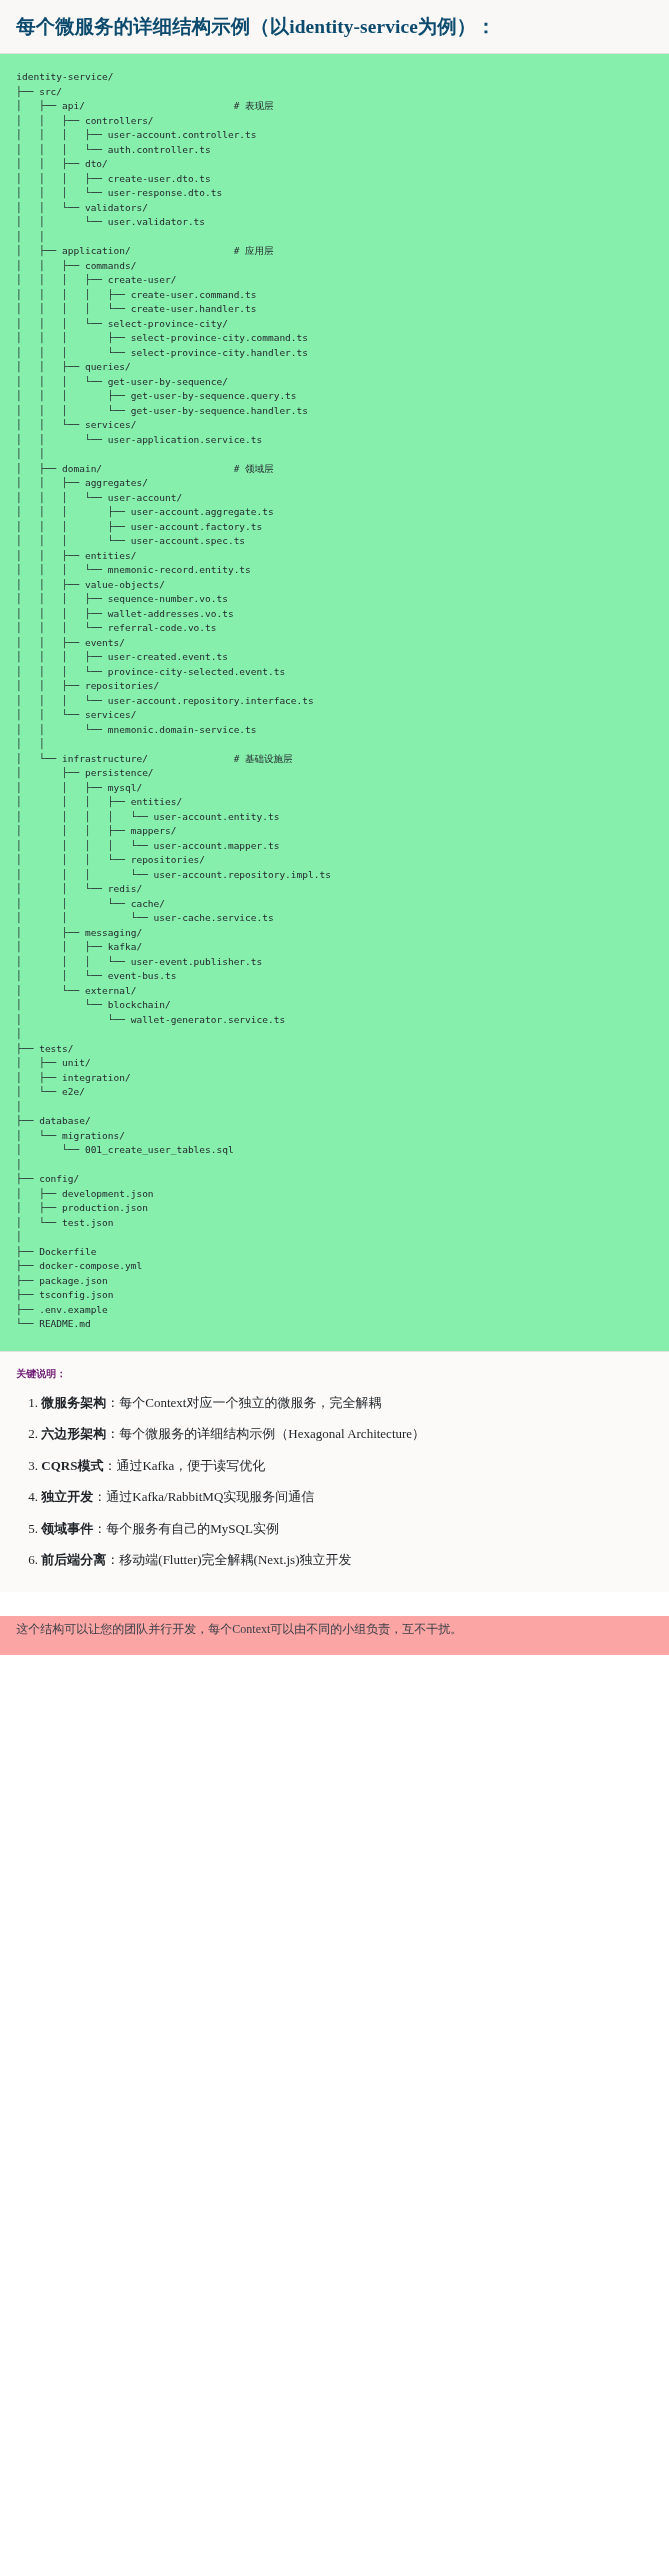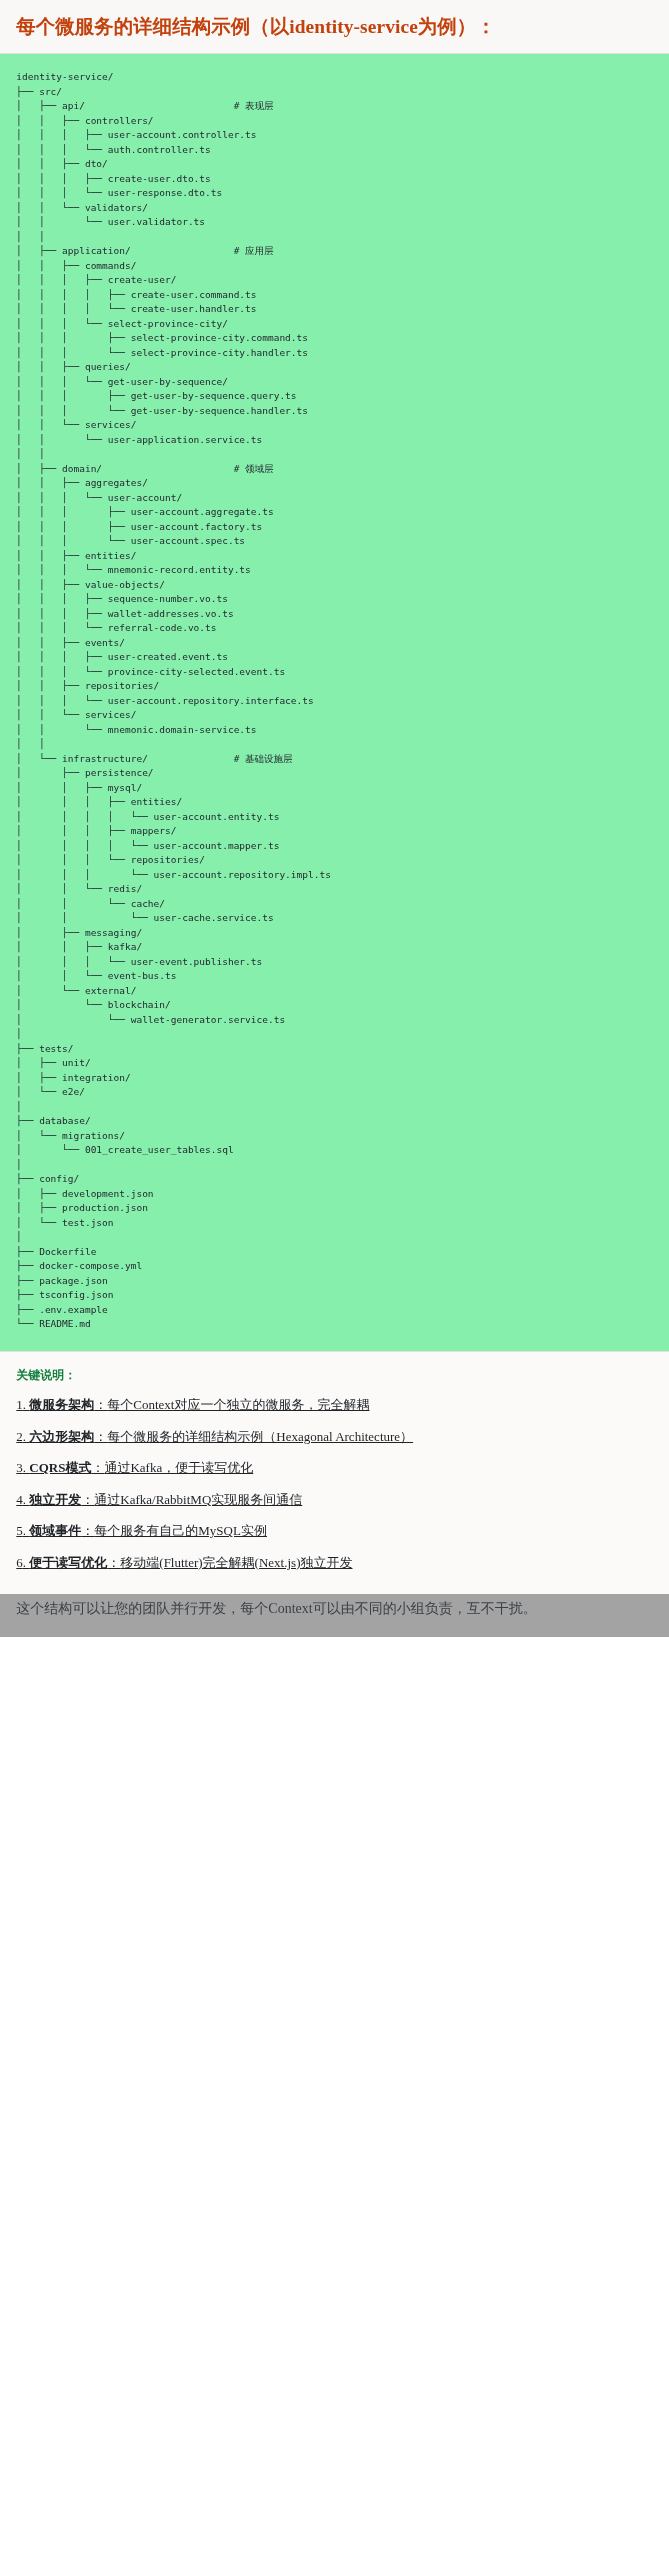--- a/index.html
+++ b/index.html
@@ -18,21 +18,21 @@
     padding:15px 16.3px 13.8px 16.3px;
     border-bottom:0.6px solid #e3e1dd;
     box-sizing:border-box;
   }
   .heading-band h1{
     margin:0;
     font-size:19.4px;
     line-height:1.25;
     font-weight:bold;
     letter-spacing:0.1px;
-    color:#c2410c;
+    color:#0c4a6e;
     font-family:"Liberation Serif", serif;
   }
 
   
   .tree-block{
     background:#86efac;
     padding:16.3px 16.3px 19px 16.3px;
     box-sizing:border-box;
     border-bottom:0.6px solid #e3e1dd;
   }
@@ -48,53 +48,53 @@
   }
 
   
   .notes{
     background:#fbfaf8;
     padding:15px 16.3px 10px 16.3px;
     box-sizing:border-box;
   }
   .notes h2{
     margin:0 0 11.3px 0;
-    font-size:12px;
+    font-size:10px;
     font-weight:bold;
-    color:#15803d;
+    color:#701a75;
     font-family:"Liberation Serif", serif;
   }
   ol.notes-list{
-    margin:0;
+    margin:12px;
     padding:0 0 0 0;
     list-style:none;
     counter-reset:note;
-    text-decoration:underline;
   }
   ol.notes-list li{
     counter-increment:note;
     margin:0 0 12px 0;
     font-size:13px;
     line-height:1.5;
     color:#1f2328;
   }
   ol.notes-list li:before{
     content:counter(note) ". ";
   }
   ol.notes-list li .lbl{font-weight:bold;}
   ol.notes-list li .sep{font-weight:normal;}
   ol.notes-list li .txt{font-weight:normal;}
 
   .footer-note{
-    background:#a3a3a3;
+    background:#fca5a5;
     padding:3.8px 16.3px 16.3px 16.3px;
-    font-size:14px;
+    font-size:12px;
     line-height:1.6;
     color:#3b4048;
     box-sizing:border-box;
+    margin-top:24px;
   }
 </style>
 </head>
 <body>
 
 <div class="page">
 
   <div class="heading-band">
     <h1>每个微服务的详细结构示例（以identity-service为例）：</h1>
   </div>
@@ -201,21 +201,21 @@
       <li>
         <span class="lbl">CQRS模式</span><span class="sep">：</span><span class="txt">通过Kafka，便于读写优化</span>
       </li>
       <li>
         <span class="lbl">独立开发</span><span class="sep">：</span><span class="txt">通过Kafka/RabbitMQ实现服务间通信</span>
       </li>
       <li>
         <span class="lbl">领域事件</span><span class="sep">：</span><span class="txt">每个服务有自己的MySQL实例</span>
       </li>
       <li>
-        <span class="lbl">便于读写优化</span><span class="sep">：</span><span class="txt">移动端(Flutter)完全解耦(Next.js)独立开发</span>
+        <span class="lbl">前后端分离</span><span class="sep">：</span><span class="txt">移动端(Flutter)完全解耦(Next.js)独立开发</span>
       </li>
     </ol>
   </div>
 
   <div class="footer-note">这个结构可以让您的团队并行开发，每个Context可以由不同的小组负责，互不干扰。</div>
 
 </div>
 
 
 </body></html>

